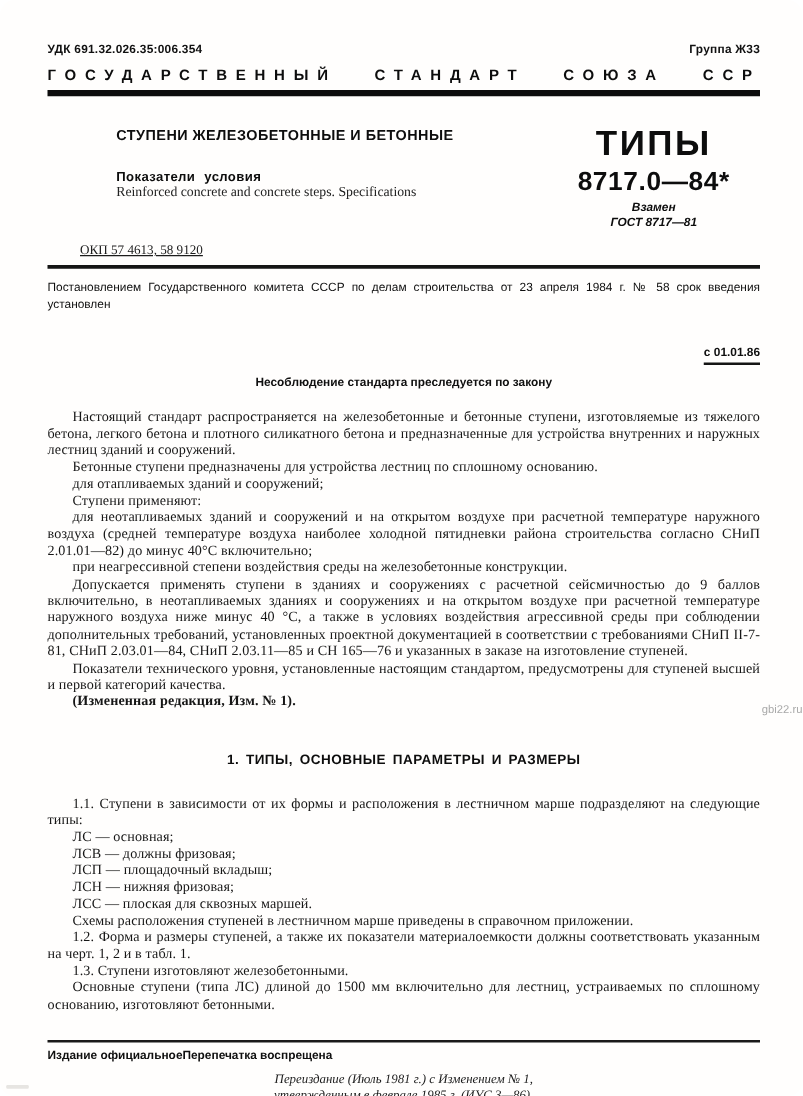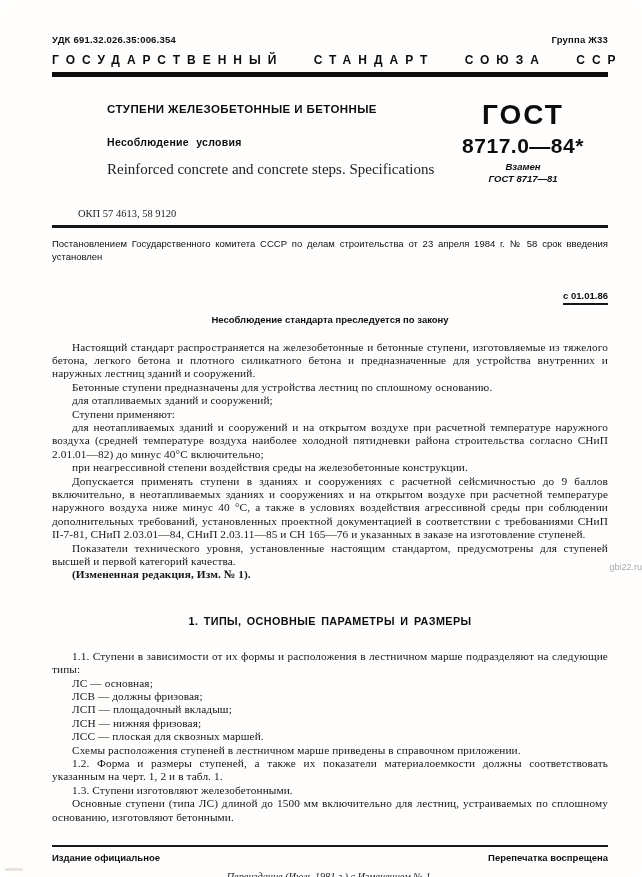--- a/index.html
+++ b/index.html
@@ -11,21 +11,21 @@
     width: 642px;
     height: 877px;
     position: relative;
     overflow: hidden;
     font-family: "Liberation Serif", serif;
     color: #1c1c1c;
   }
   .page {
     position: absolute;
     inset: 0;
-    padding: 34px 34px 0 52px;
+    padding: 34px 34px 0 38px;
     box-sizing: border-box;
     background: #fffefd;
     border-radius: 12px;
   }
   
   .meta-row {
     display: flex;
     justify-content: space-between;
     font-family: "Liberation Sans", sans-serif;
     font-weight: bold;
@@ -69,22 +69,21 @@
   .subtitle-ru {
     margin-top: 21px;
     font-family: "Liberation Sans", sans-serif;
     font-weight: bold;
     font-size: 10.5px;
     letter-spacing: 0.3px;
     word-spacing: 4px;
     color: #0d0d0d;
   }
   .title-en {
-    margin-top: 13px;
-    font-size: 15px;
+    font-size: 11px;
     color: #222;
   }
   .title-right {
     width: 170px;
     text-align: center;
     margin-top: -2px;
   }
   .gost-label {
     font-family: "Liberation Sans", sans-serif;
     font-weight: bold;
@@ -105,24 +104,25 @@
   .replaces {
     margin-top: 5px;
     font-family: "Liberation Sans", sans-serif;
     font-weight: bold;
     font-size: 9.5px;
     line-height: 12px;
     color: #0d0d0d;
     font-style: italic;
   }
   .okp {
-    margin-top: 23px;
+    margin-top: 10px;
     margin-left: 26px;
     font-size: 10.5px;
     color: #1c1c1c;
+    text-decoration: underline;
   }
   .mid-rule {
     margin-top: 6px;
     height: 2.5px;
     background: #151515;
   }
   
   .decree-text {
     margin-top: 9px;
     font-family: "Liberation Sans", sans-serif;
@@ -182,21 +182,20 @@
     margin-top: 23px;
   }
   
   .footer-rule {
     margin-top: 21px;
     height: 1.8px;
     background: #1a1a1a;
   }
   .footer-row {
     display: flex;
-    justify-content: space-between;
     margin-top: 5px;
     font-family: "Liberation Sans", sans-serif;
     font-weight: bold;
     font-size: 9.5px;
     color: #0f0f0f;
   }
   .reissue {
     margin-top: 7px;
     text-align: center;
     font-style: italic;
@@ -232,25 +231,25 @@
     <span>УДК 691.32.026.35:006.354</span>
     <span>Группа Ж33</span>
   </div>
 
   <div class="state-standard">ГОСУДАРСТВЕННЫЙ СТАНДАРТ СОЮЗА ССР</div>
   <div class="thick-rule"></div>
 
   <div class="title-block">
     <div class="title-left">
       <div class="title-ru">СТУПЕНИ ЖЕЛЕЗОБЕТОННЫЕ И БЕТОННЫЕ</div>
-      <div class="subtitle-ru">Несоблюдение условия</div>
+      <div class="subtitle-ru">Показатели условия</div>
       <div class="title-en">Reinforced concrete and concrete steps. Specifications</div>
     </div>
     <div class="title-right">
-      <div class="gost-label">ГОСТ</div>
+      <div class="gost-label">ТИПЫ</div>
       <div class="gost-number">8717.0—84*</div>
       <div class="replaces">
         <div>Взамен</div>
         <div>ГОСТ 8717—81</div>
       </div>
     </div>
   </div>
 
   <div class="okp">ОКП 57 4613, 58 9120</div>
 

